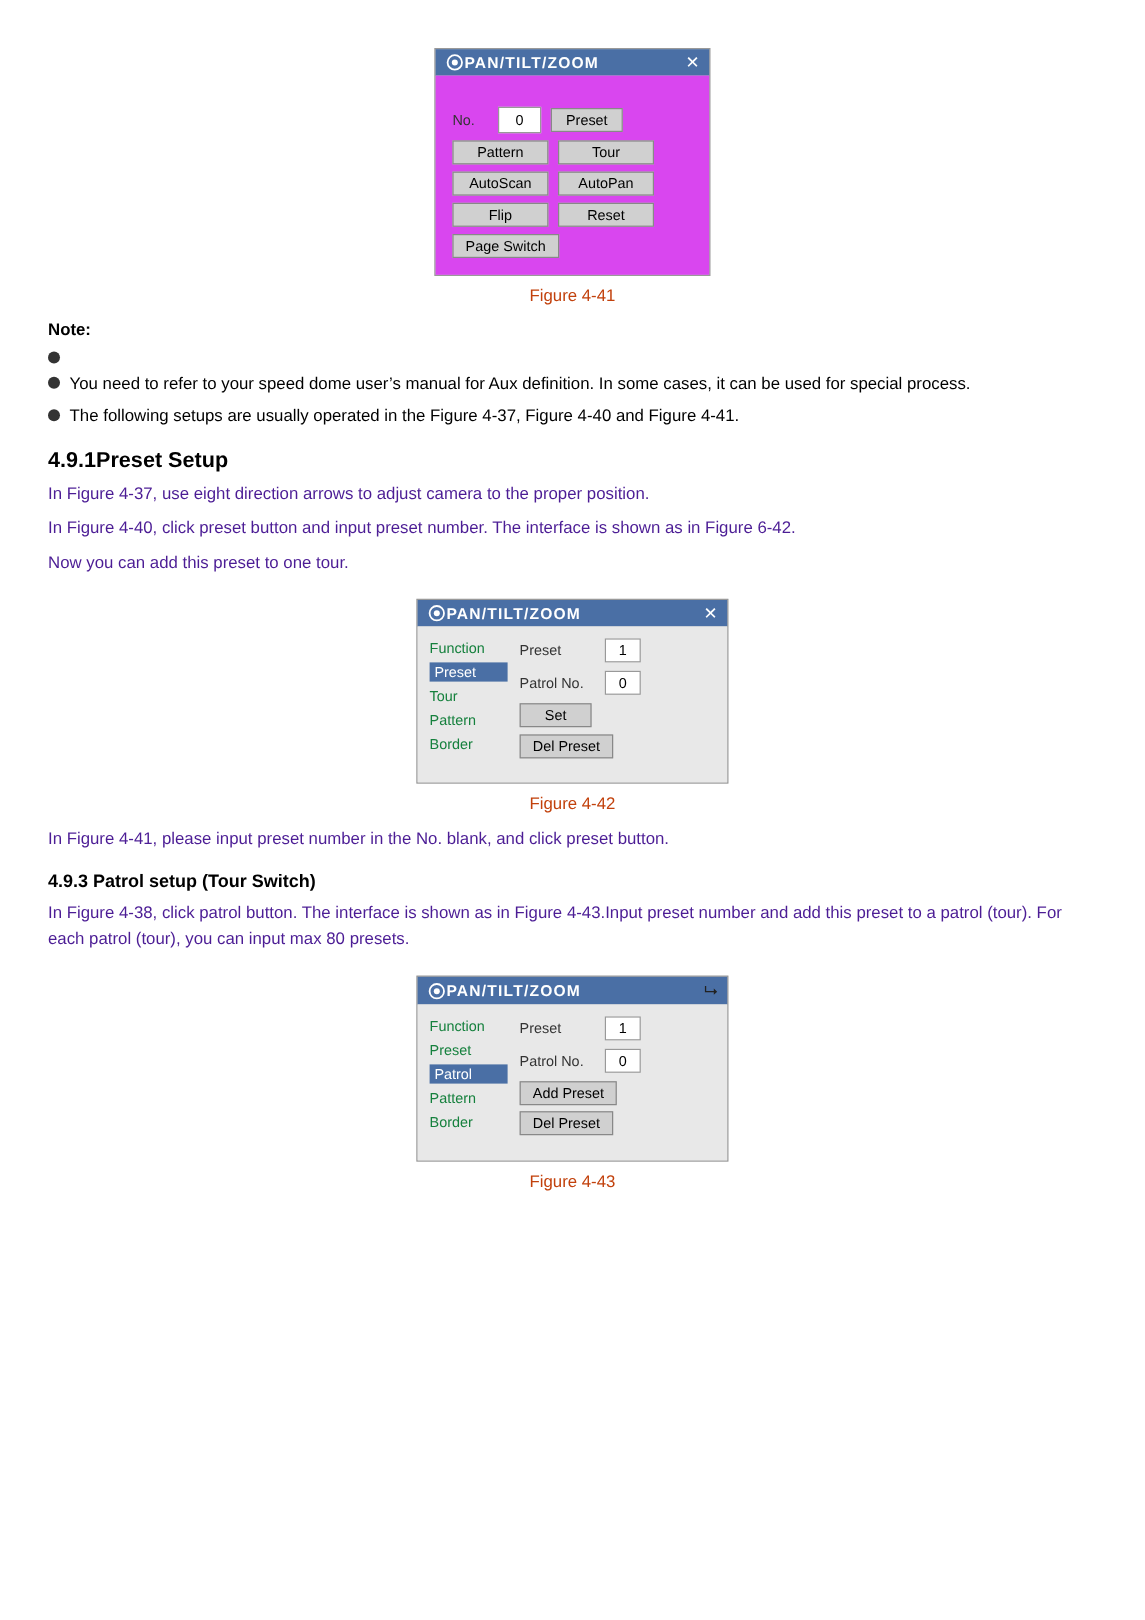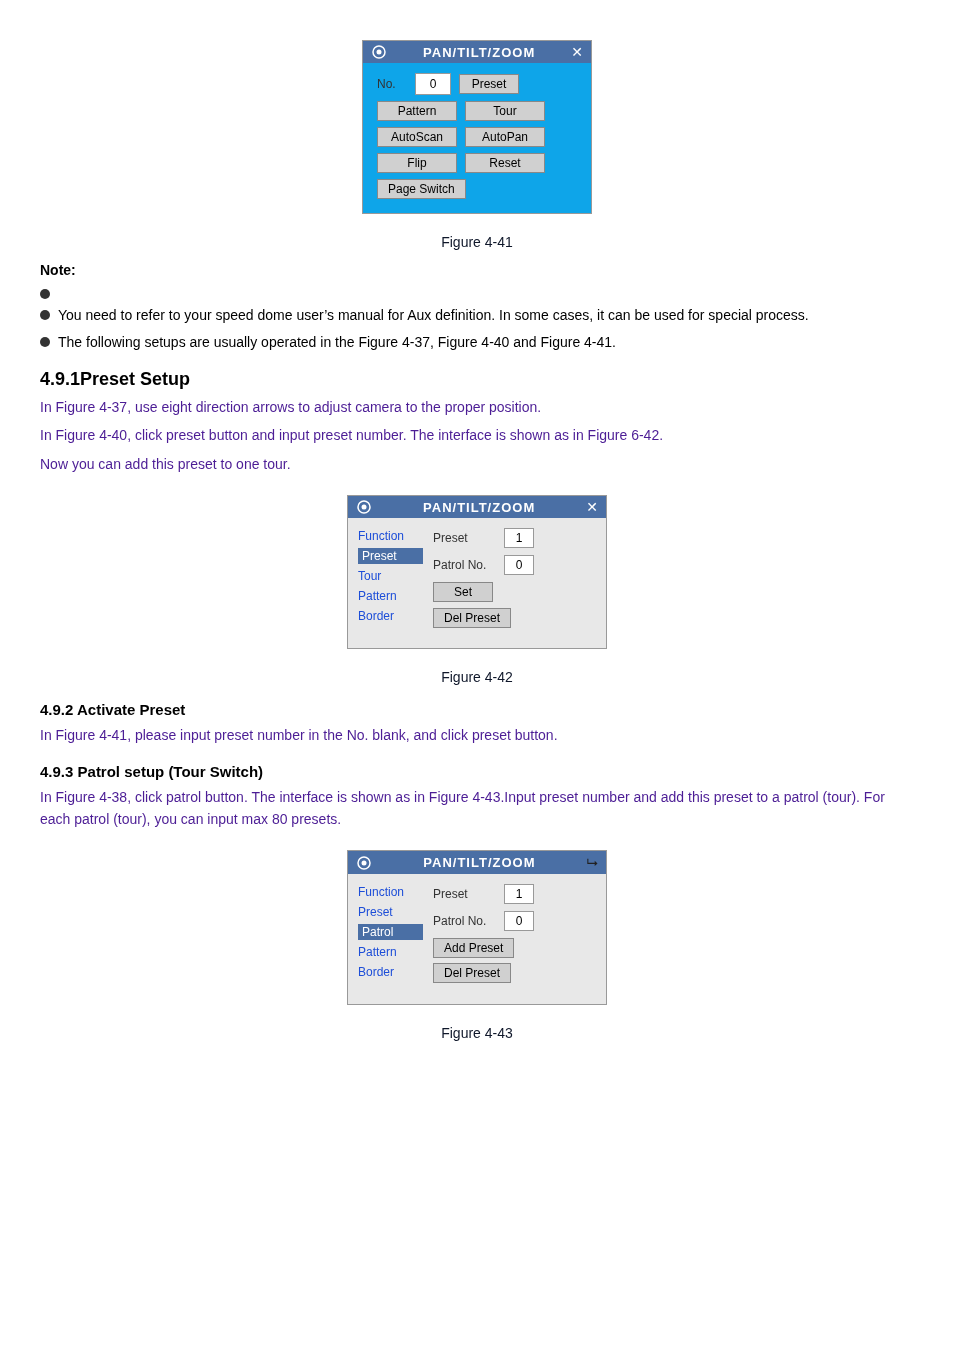--- a/index.html
+++ b/index.html
@@ -21,22 +21,22 @@
     
     .figure-container {
       display: flex;
       flex-direction: column;
       align-items: center;
       margin: 20px 0 10px 0;
     }
 
     .figure-label {
       font-size: 14px;
-      color: #0f172a;
-      margin-top: 20px;
+      color: #c2410c;
+      margin-top: 8px;
     }
 
     
     .ptz-dialog {
       border: 1px solid #999;
       background: #d4d4d4;
       width: 230px;
       font-size: 13px;
     }
 
@@ -57,28 +57,27 @@
     }
 
     .ptz-titlebar .close-btn {
       font-size: 14px;
       cursor: pointer;
       color: white;
     }
 
     .ptz-titlebar-title {
       flex: 1;
-      text-align: center;
       font-weight: bold;
       letter-spacing: 1px;
     }
 
     .ptz-body {
-      background: #0ea5e9;
-      padding: 10px 14px 14px 14px;
+      background: #d946ef;
+      padding: 26px 14px 14px 14px;
     }
 
     
     .ptz-grid-row {
       display: flex;
       align-items: center;
       margin-bottom: 6px;
       gap: 8px;
     }
 
@@ -187,21 +186,21 @@
 
     .ptz-sidebar {
       display: flex;
       flex-direction: column;
       gap: 4px;
       width: 65px;
     }
 
     .ptz-sidebar-item {
       font-size: 12px;
-      color: #1d4ed8;
+      color: #15803d;
       padding: 1px 0;
     }
 
     .ptz-sidebar-item.selected {
       background: #4a6fa5;
       color: white;
       padding: 1px 4px;
     }
 
     .ptz-main-content {
@@ -349,21 +348,20 @@
           <div style="display:flex; flex-direction:column; gap:6px; align-items:flex-start;">
             <button class="ptz-btn">Set</button>
             <button class="ptz-btn">Del Preset</button>
           </div>
         </div>
       </div>
     </div>
     <div class="figure-label">Figure 4-42</div>
   </div>
 
-  <div class="section-heading-alt">4.9.2 Activate Preset</div>
   <p class="body-text">In Figure 4-41, please input preset number in the No. blank, and click preset button.</p>
 
   <div style="margin: 10px 0;"></div>
 
   <div class="section-heading-alt">4.9.3 Patrol setup (Tour Switch)</div>
   <p class="body-text">In Figure 4-38, click patrol button. The interface is shown as in Figure 4-43.Input preset number and add this preset to a patrol (tour). For each patrol (tour), you can input max 80 presets.</p>
 
   <div class="figure-container">
     <div class="ptz-dialog2">
       <div class="ptz-titlebar">

